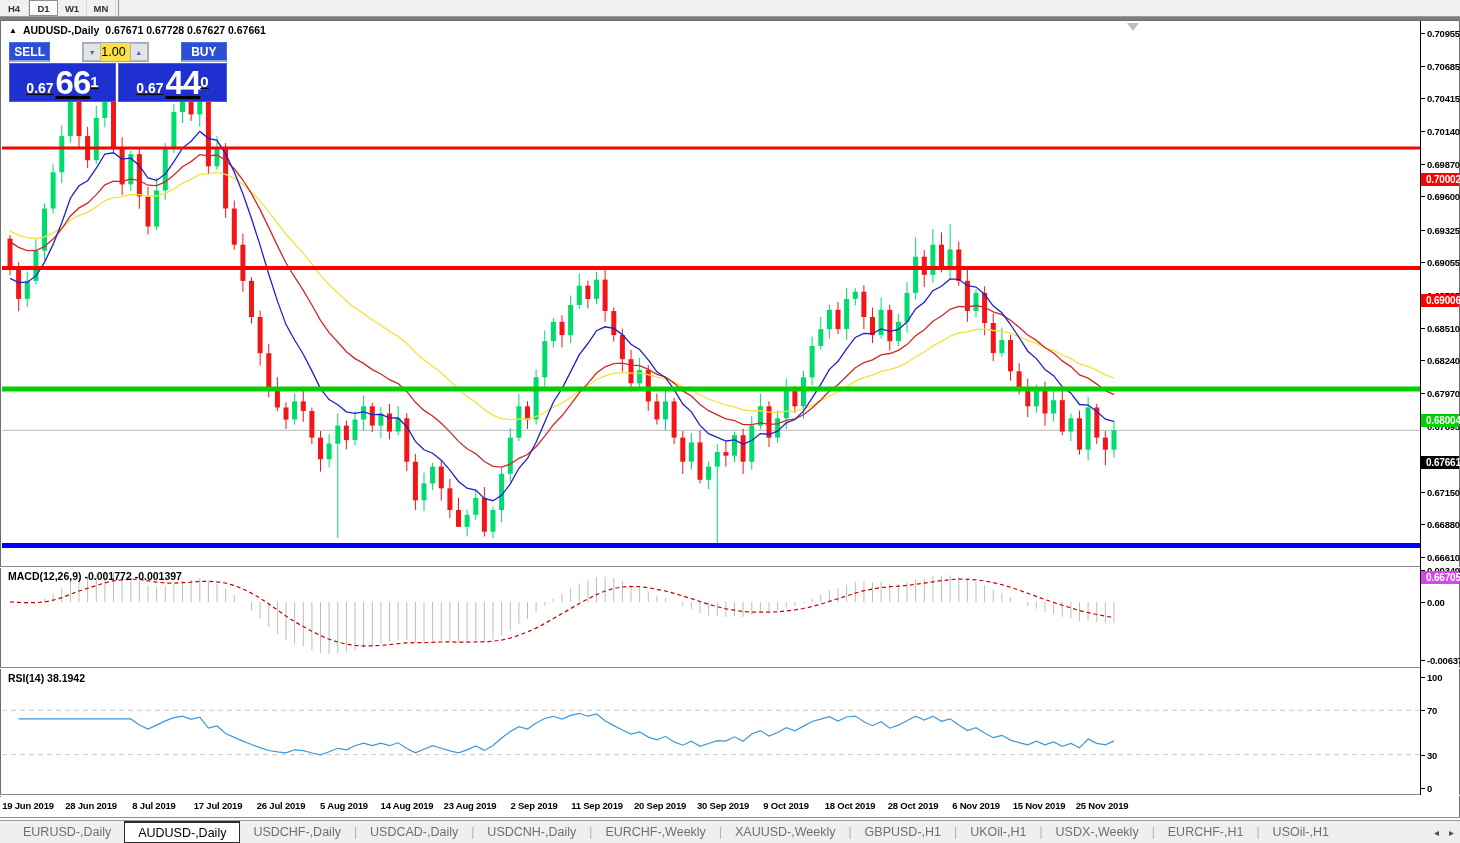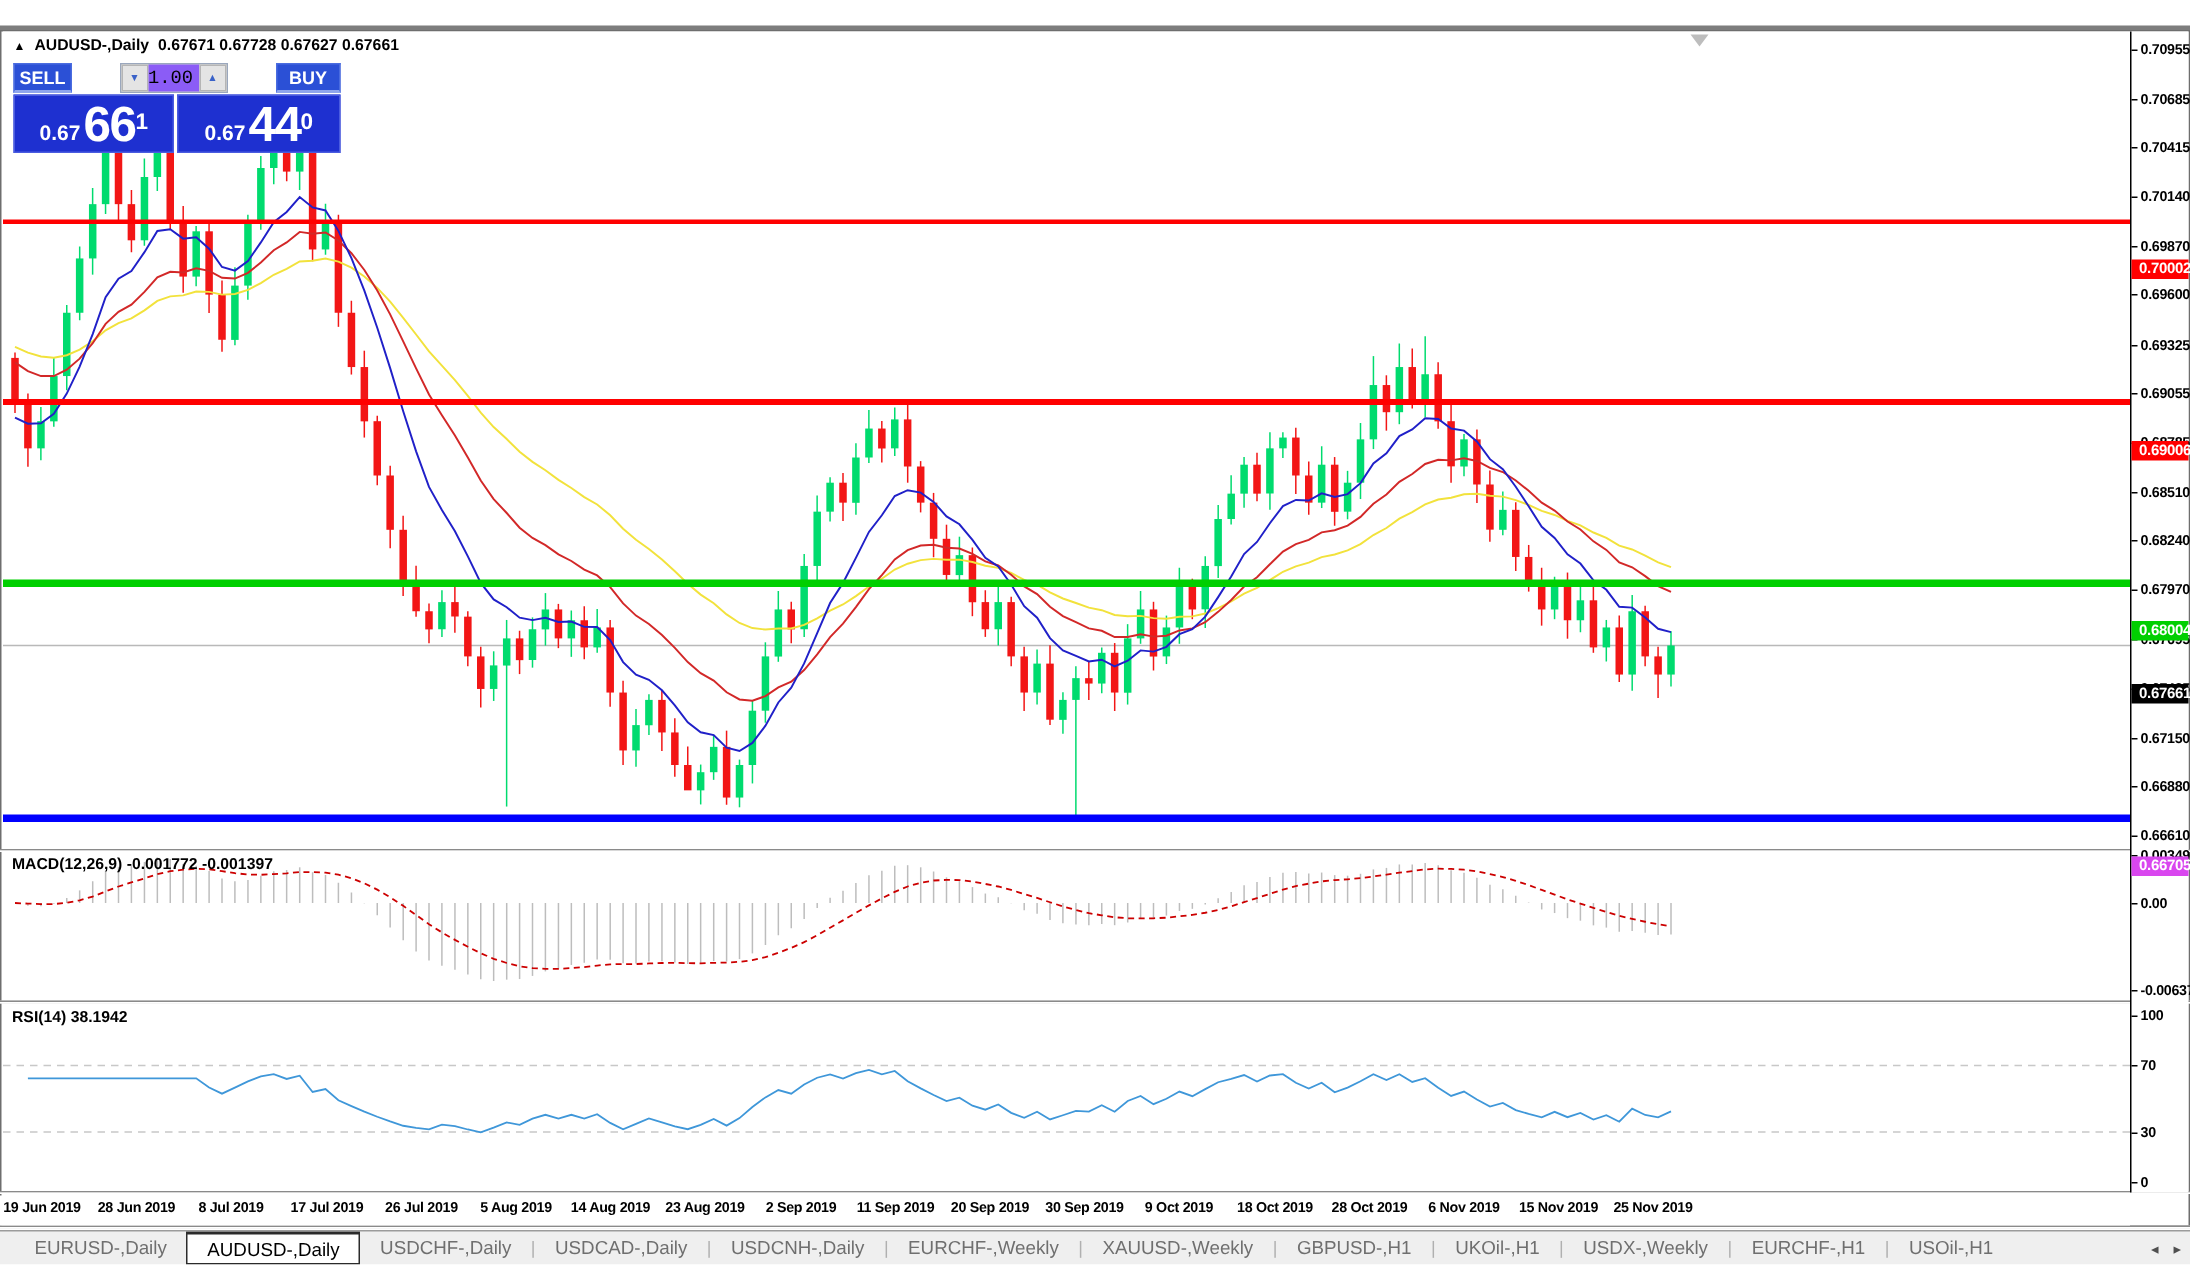--- a/index.html
+++ b/index.html
@@ -57,23 +57,23 @@
   #trade { position:absolute; left:9px; top:42px; width:218px; }
   #trade-top { display:flex; height:20px;gap:32px; }
   .tr-btn { background:#2b50d6; color:#fff; font-size:12px; font-weight:bold;
             display:flex; align-items:center; justify-content:center;
             border:1px solid #4a6ce0; cursor:pointer; }
   #sell-btn { width:49px; border-bottom:2px solid #8fa6ec; }
   #buy-btn  { width:55px; border-bottom:2px solid #8fa6ec; }
   #vol-box { flex:1; display:flex; border:1px solid #9aa7bd; background:#e9e9e9; }
   .vol-spin { width:18px; background:#e4e4e4; border:1px solid #b5b5b5; color:#3a62c8;
               font-size:7px; display:flex; align-items:center; justify-content:center; cursor:pointer; }
-  #vol-value { flex:1; background:#8b5cf6; font-size:12.5px; color:#000;
-               display:flex; align-items:center; justify-content:flex-end; padding-right:4px;font-family:Liberation Mono, monospace; }
-  #trade-prices { display:flex; margin-top:1px; height:39px; }
+  #vol-value { flex:1; background:#fde047; font-size:12.5px; color:#000;
+               display:flex; align-items:center; justify-content:flex-end; padding-right:4px; }
+  #trade-prices { display:flex; margin-top:1px; height:39px;text-decoration:underline; }
   .px-box { background:#1e30d0; color:#fff; display:flex; align-items:flex-end;
             justify-content:center; padding-bottom:3px; border:1px solid #4a5ce0; cursor:pointer; }
   #sell-box { width:107px; margin-right:2px; }
   #buy-box  { width:109px; }
   .px-small { font-size:14px; font-weight:bold; margin-right:2px; line-height:20px; }
   .px-big   { font-size:33px; font-weight:bold; line-height:30px; letter-spacing:-1px; }
   .px-sup   { font-size:15px; font-weight:bold; line-height:36px; align-self:flex-start; }
 
   
   #date-axis { position:absolute; left:0; top:797px; width:1420px; height:20px; background:#fff; }
@@ -90,20 +90,27 @@
   .tab-sep { display:flex; align-items:center; color:#b0b0b0; font-size:12px; }
   #tab-arrows { position:absolute; right:6px; top:0; height:23px; display:flex; align-items:center;
                 gap:10px; color:#4f4f4f; font-size:10px; }
   #tab-arrows span { cursor:pointer; }
 </style>
 </head>
 <body>
 
 <div id="app">
 
+  <div id="toolbar">
+      <div class="tf-btn">H4</div>
+      <div class="tf-btn active">D1</div>
+      <div class="tf-btn">W1</div>
+      <div class="tf-btn">MN</div>
+      <div class="tf-sep"></div>
+    </div>
   <div id="toolbar-underline"></div>
 
   <div id="chartframe"></div>
 
   <div id="main-wrap" class="canvas-wrap">
       <svg width="1418" height="545" xmlns="http://www.w3.org/2000/svg">
         <line x1="0" y1="409.3" x2="1418" y2="409.3" stroke="#b9b9b9" stroke-width="1"></line>
         <g>
           <line x1="8" y1="214.0" x2="8" y2="254.3" stroke="#f21616" stroke-width="1"></line>
           <rect x="5.5" y="217.6" width="5" height="30.1" fill="#f21616"></rect>

